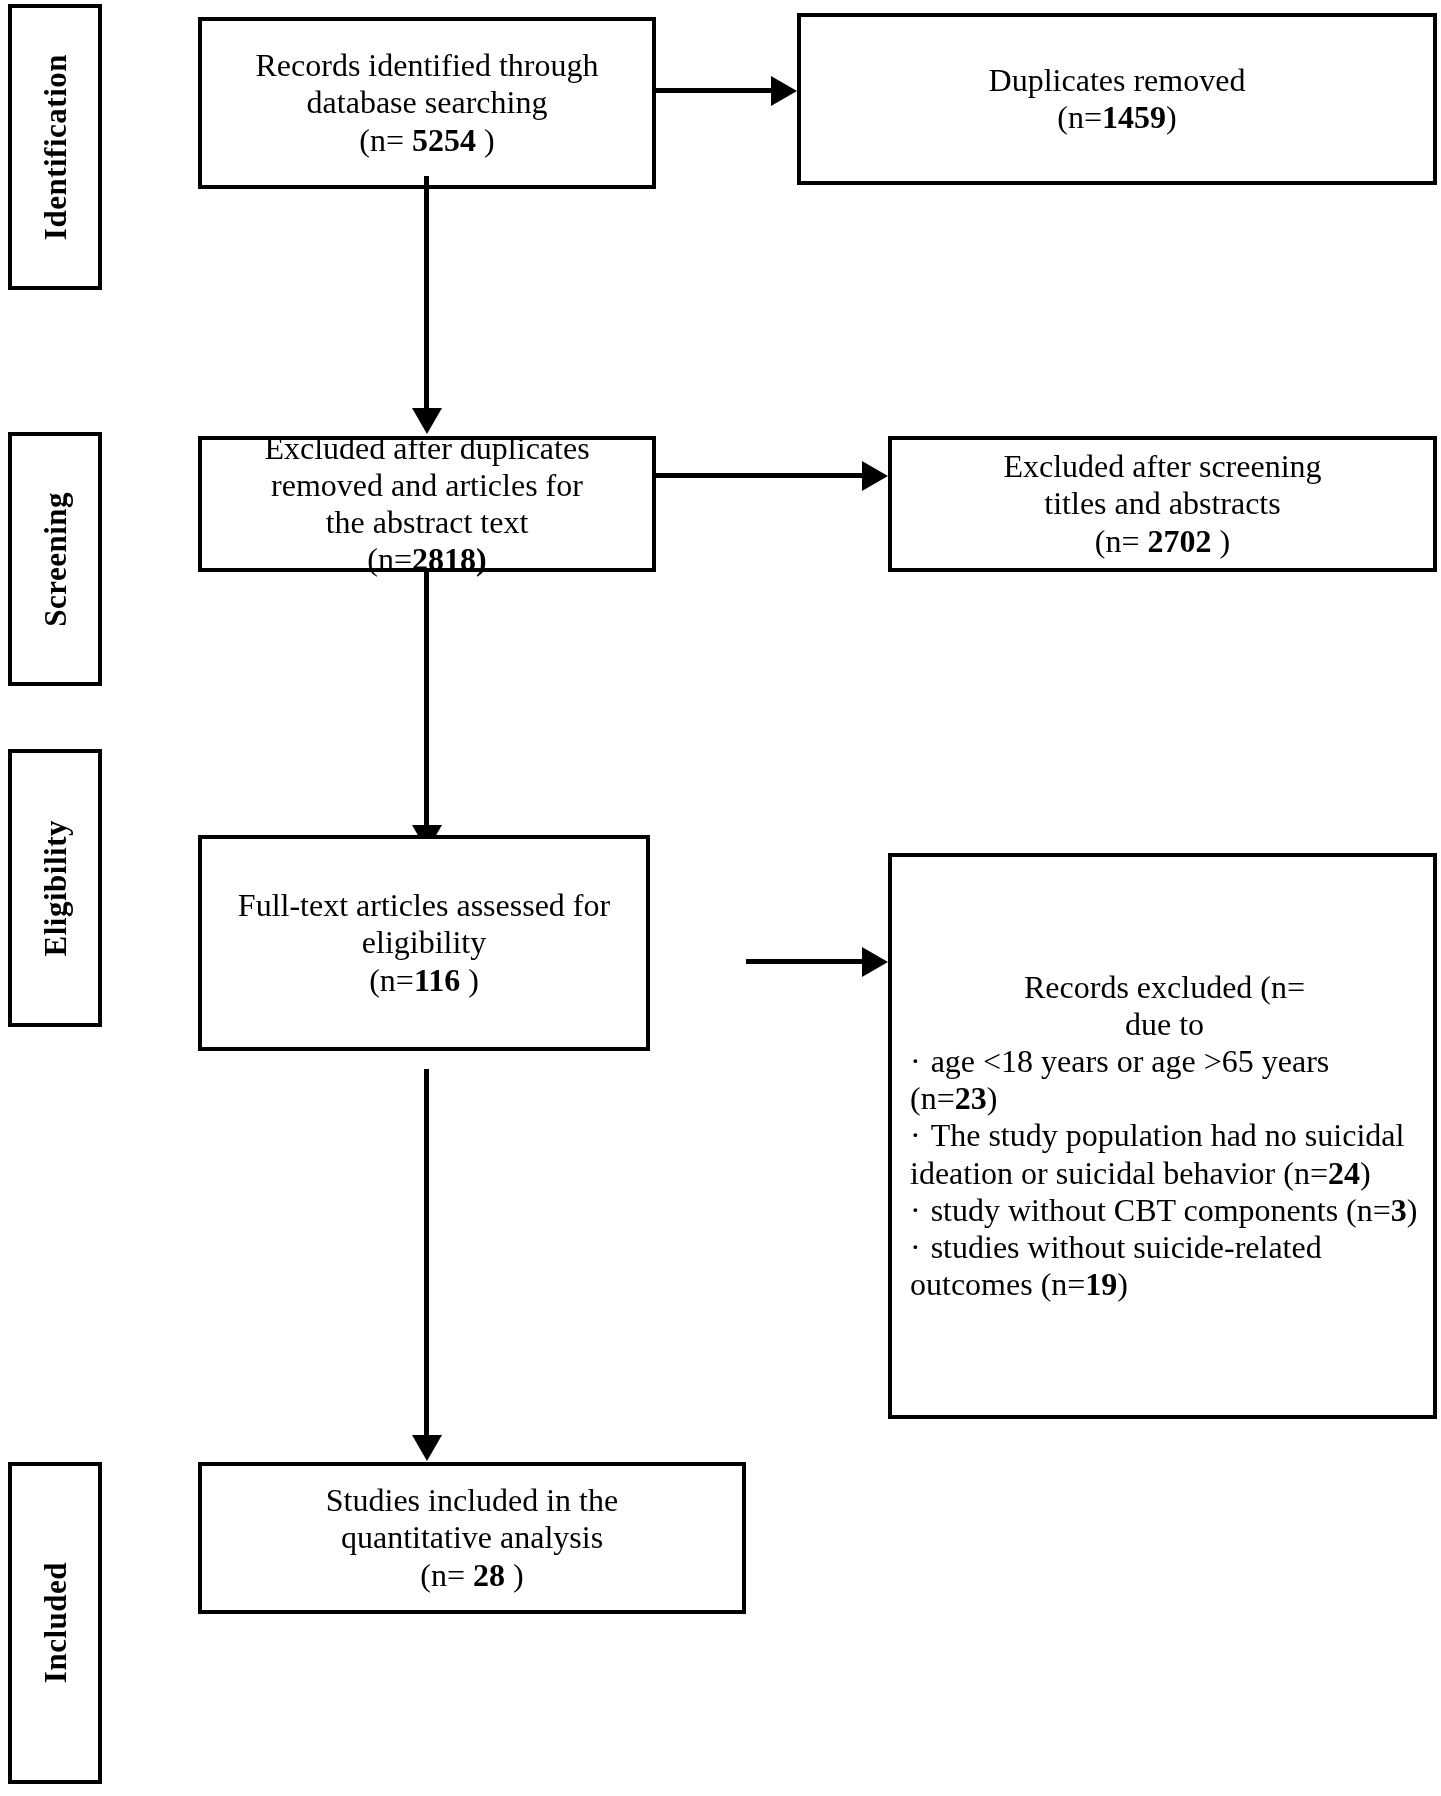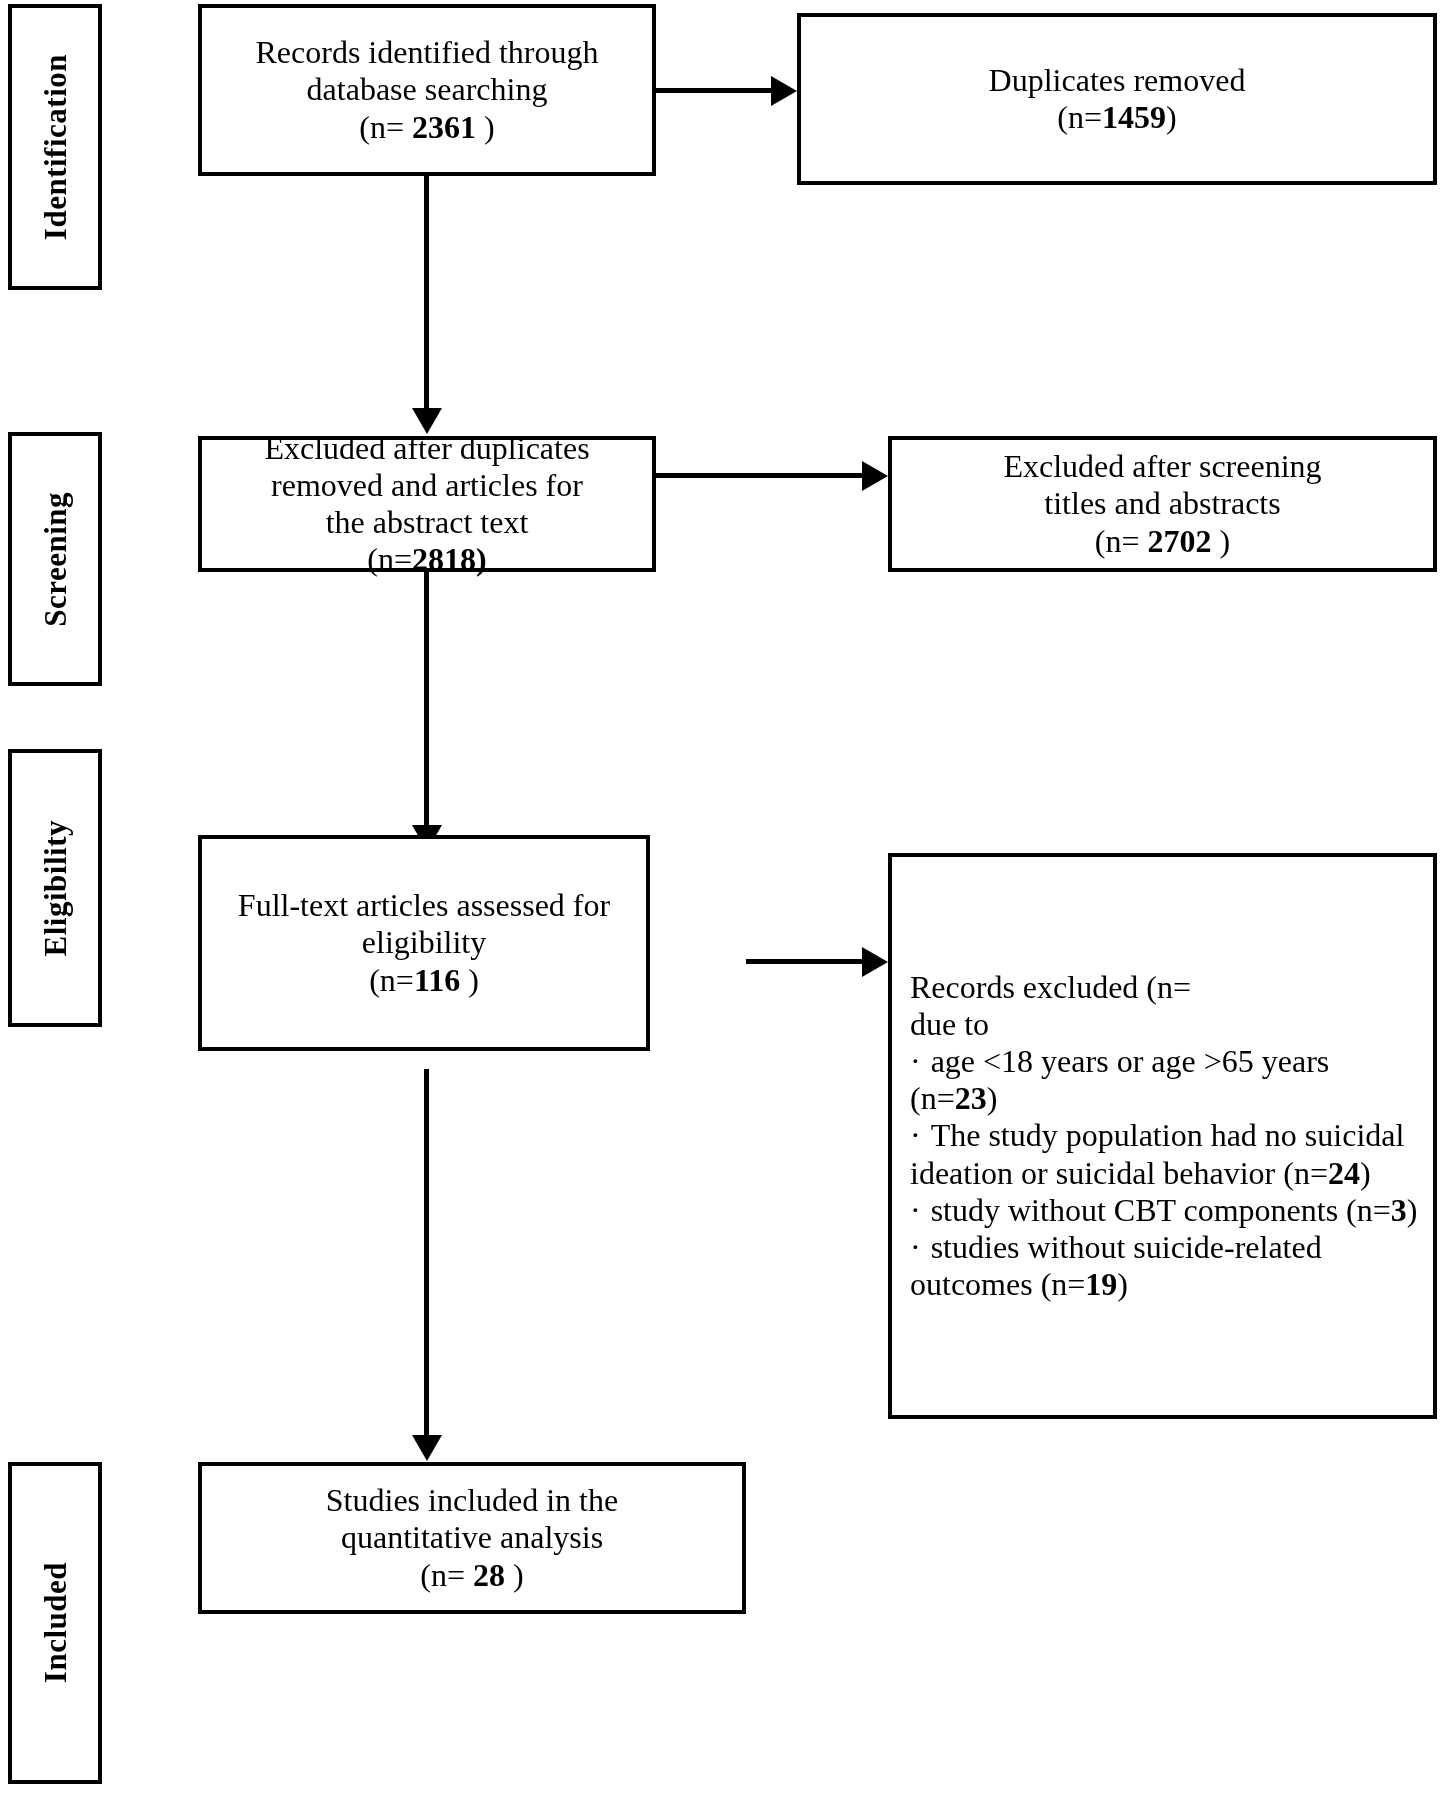--- a/index.html
+++ b/index.html
@@ -52,20 +52,21 @@
     font-size: 32px;
     line-height: 1.16;
     padding: 0 10px;
   }
   .flow-box.exclusion .box-text {
     text-align: left;
     width: 100%;
     padding: 0 14px 0 18px;
   }
   .exclusion .excl-head {
+    text-align: center;
     display: block;
   }
   .exclusion .excl-item {
     display: block;
     text-indent: 0;
   }
   .exclusion .bullet {
     letter-spacing: 0;
     padding-right: 10px;
   }
@@ -113,25 +114,25 @@
   </div>
 
   <div class="stage-label" style="left:8px; top:749px; width:94px; height:278px;">
     <span class="stage-text">Eligibility</span>
   </div>
 
   <div class="stage-label" style="left:8px; top:1462px; width:94px; height:322px;">
     <span class="stage-text">Included</span>
   </div>
 
-  <div class="flow-box" style="left:198px; top:4px; width:458px; height:172px;">
+  <div class="flow-box" style="left:198px; top:17px; width:458px; height:172px;">
     <div class="box-text">
       <span>Records identified through</span><br>
       <span>database searching</span><br>
-      <span>(n= </span><b>2361</b><span>  )</span>
+      <span>(n= </span><b>5254</b><span>  )</span>
     </div>
   </div>
 
   <div class="flow-box" style="left:797px; top:13px; width:640px; height:172px;">
     <div class="box-text">
       <span>Duplicates removed</span><br>
       <span>(n=</span><b>1459</b><span>)</span>
     </div>
   </div>
 

